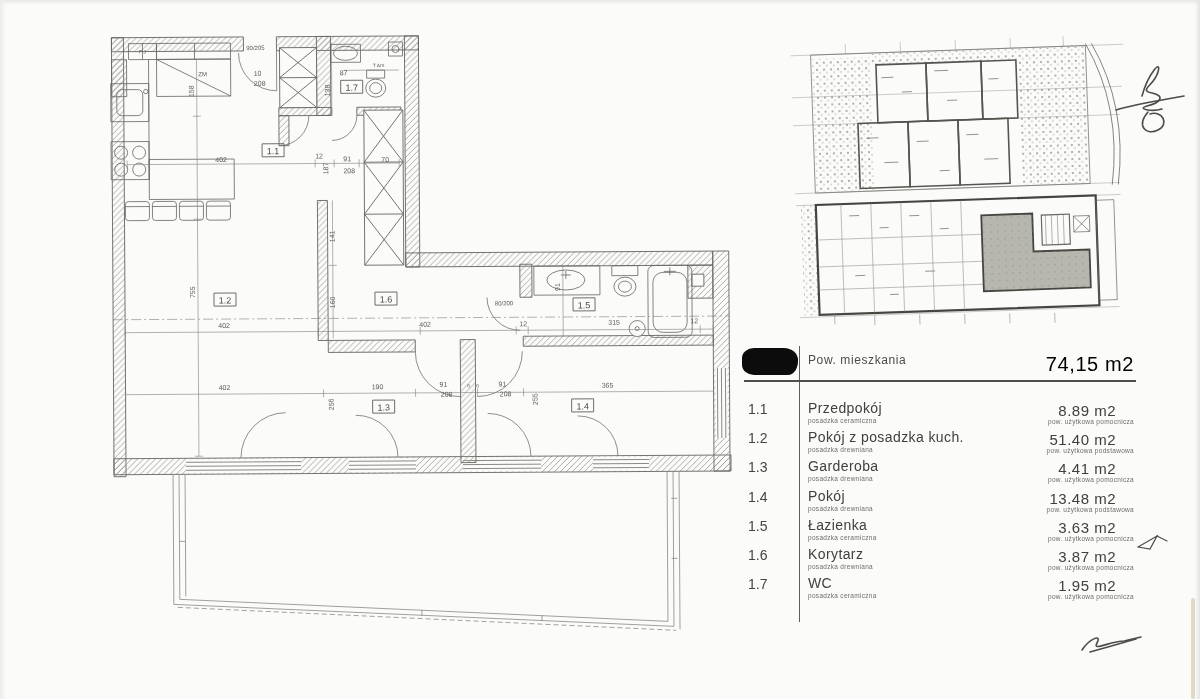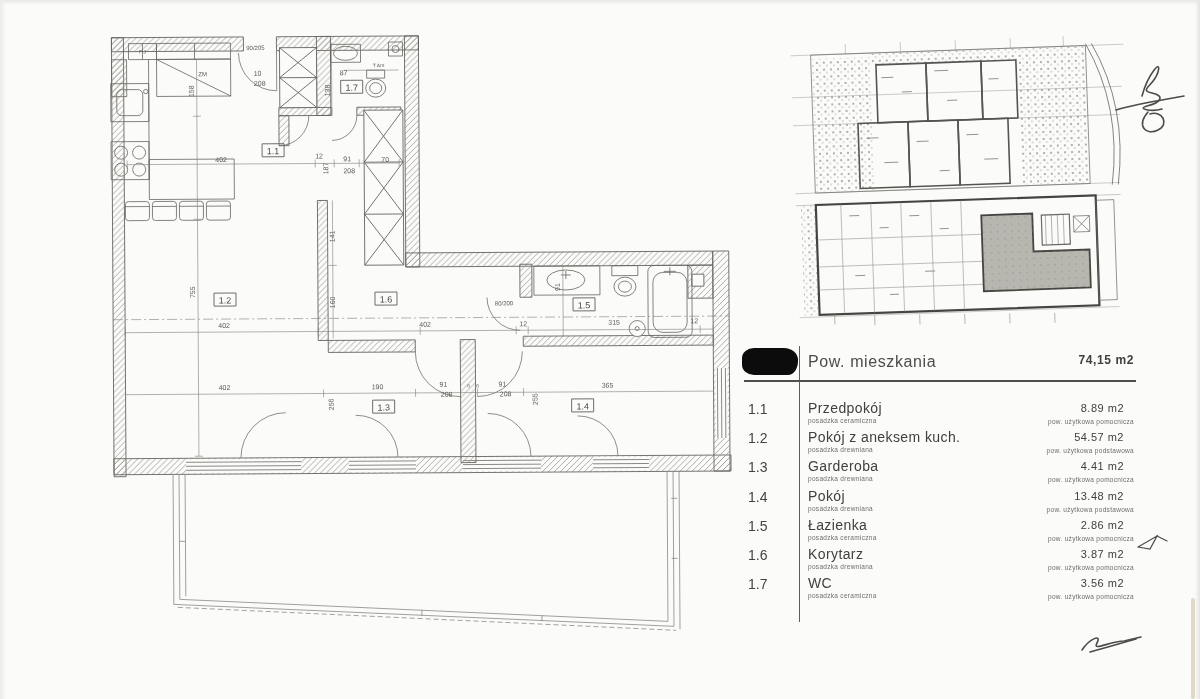--- a/index.html
+++ b/index.html
@@ -10,27 +10,27 @@
   .scan-edge-left{position:absolute;left:0;top:0;width:6px;height:699px;background:linear-gradient(90deg,#ececea,rgba(255,255,255,0));}
   .scan-edge-right{position:absolute;right:0;top:0;width:5px;height:699px;background:linear-gradient(270deg,#e3e3e1,rgba(255,255,255,0));}
   .scan-stripe-tan{position:absolute;left:1191px;top:598px;width:4px;height:101px;background:#c9bd9b;opacity:.55;border-radius:2px;}
   svg{position:absolute;left:0;top:0;}
   
   .legend{position:absolute;left:740px;top:344px;width:400px;height:285px;color:#474747;}
   .legend .vrule{position:absolute;left:59px;top:2px;width:1.4px;height:276px;background:#5d5d5d;}
   .legend .hrule{position:absolute;left:4px;top:36px;width:392px;height:1.5px;background:#4f4f4f;}
   .legend .blob{position:absolute;left:2px;top:4px;width:56px;height:27px;background:#0c0c0c;
                 border-radius:12px 14px 10px 12px / 10px 12px 14px 10px;}
-  .hdr-label{position:absolute;left:68px;top:9px;font-size:16px;letter-spacing:.6px;color:#4c4c4c;}
-  .hdr-value{position:absolute;right:6px;top:9px;font-size:12px;letter-spacing:.6px;color:#404040;font-weight:bold;}
+  .hdr-label{position:absolute;left:68px;top:9px;font-size:12px;letter-spacing:.6px;color:#4c4c4c;}
+  .hdr-value{position:absolute;right:6px;top:9px;font-size:20px;letter-spacing:.6px;color:#000000;}
   .lrow{position:absolute;left:0;width:400px;height:29px;}
   .lrow .no{position:absolute;left:8px;top:1px;width:34px;font-size:14px;color:#444;}
   .lrow .nm{position:absolute;left:68px;top:0;font-size:14px;color:#404040;letter-spacing:.4px;}
   .lrow .fl{position:absolute;left:68px;top:17px;font-size:6.5px;color:#6d6d6d;letter-spacing:.3px;}
-  .lrow .ar{position:absolute;right:16px;top:2px;font-size:11px;color:#404040;letter-spacing:.5px;}
+  .lrow .ar{position:absolute;right:24px;top:2px;font-size:15px;color:#404040;letter-spacing:.5px;}
   .lrow .at{position:absolute;right:6px;top:18px;font-size:6.5px;color:#6d6d6d;letter-spacing:.3px;}
 </style>
 </head>
 <body>
 
 <div class="scan-edge-top"></div>
 <div class="scan-edge-left"></div>
 <div class="scan-edge-right"></div>
 <div class="scan-stripe-tan"></div>
 
@@ -303,53 +303,53 @@
 
   <div class="lrow" style="top:56px">
     <span class="no">1.1</span>
     <span class="nm">Przedpokój</span>
     <span class="fl">posadzka ceramiczna</span>
     <span class="ar">8.89 m2</span>
     <span class="at">pow. użytkowa pomocnicza</span>
   </div>
   <div class="lrow" style="top:85px">
     <span class="no">1.2</span>
-    <span class="nm">Pokój z aneksem kuch.</span>
+    <span class="nm">Pokój z posadzka kuch.</span>
     <span class="fl">posadzka drewniana</span>
-    <span class="ar">54.57 m2</span>
+    <span class="ar">51.40 m2</span>
     <span class="at">pow. użytkowa podstawowa</span>
   </div>
   <div class="lrow" style="top:114px">
     <span class="no">1.3</span>
     <span class="nm">Garderoba</span>
     <span class="fl">posadzka drewniana</span>
     <span class="ar">4.41 m2</span>
     <span class="at">pow. użytkowa pomocnicza</span>
   </div>
   <div class="lrow" style="top:144px">
     <span class="no">1.4</span>
     <span class="nm">Pokój</span>
     <span class="fl">posadzka drewniana</span>
     <span class="ar">13.48 m2</span>
     <span class="at">pow. użytkowa podstawowa</span>
   </div>
   <div class="lrow" style="top:173px">
     <span class="no">1.5</span>
     <span class="nm">Łazienka</span>
     <span class="fl">posadzka ceramiczna</span>
-    <span class="ar">2.86 m2</span>
+    <span class="ar">3.63 m2</span>
     <span class="at">pow. użytkowa pomocnicza</span>
   </div>
   <div class="lrow" style="top:202px">
     <span class="no">1.6</span>
     <span class="nm">Korytarz</span>
     <span class="fl">posadzka drewniana</span>
     <span class="ar">3.87 m2</span>
     <span class="at">pow. użytkowa pomocnicza</span>
   </div>
   <div class="lrow" style="top:231px">
     <span class="no">1.7</span>
     <span class="nm">WC</span>
     <span class="fl">posadzka ceramiczna</span>
-    <span class="ar">3.56 m2</span>
+    <span class="ar">1.95 m2</span>
     <span class="at">pow. użytkowa pomocnicza</span>
   </div>
 </div>
 
 </body></html>

